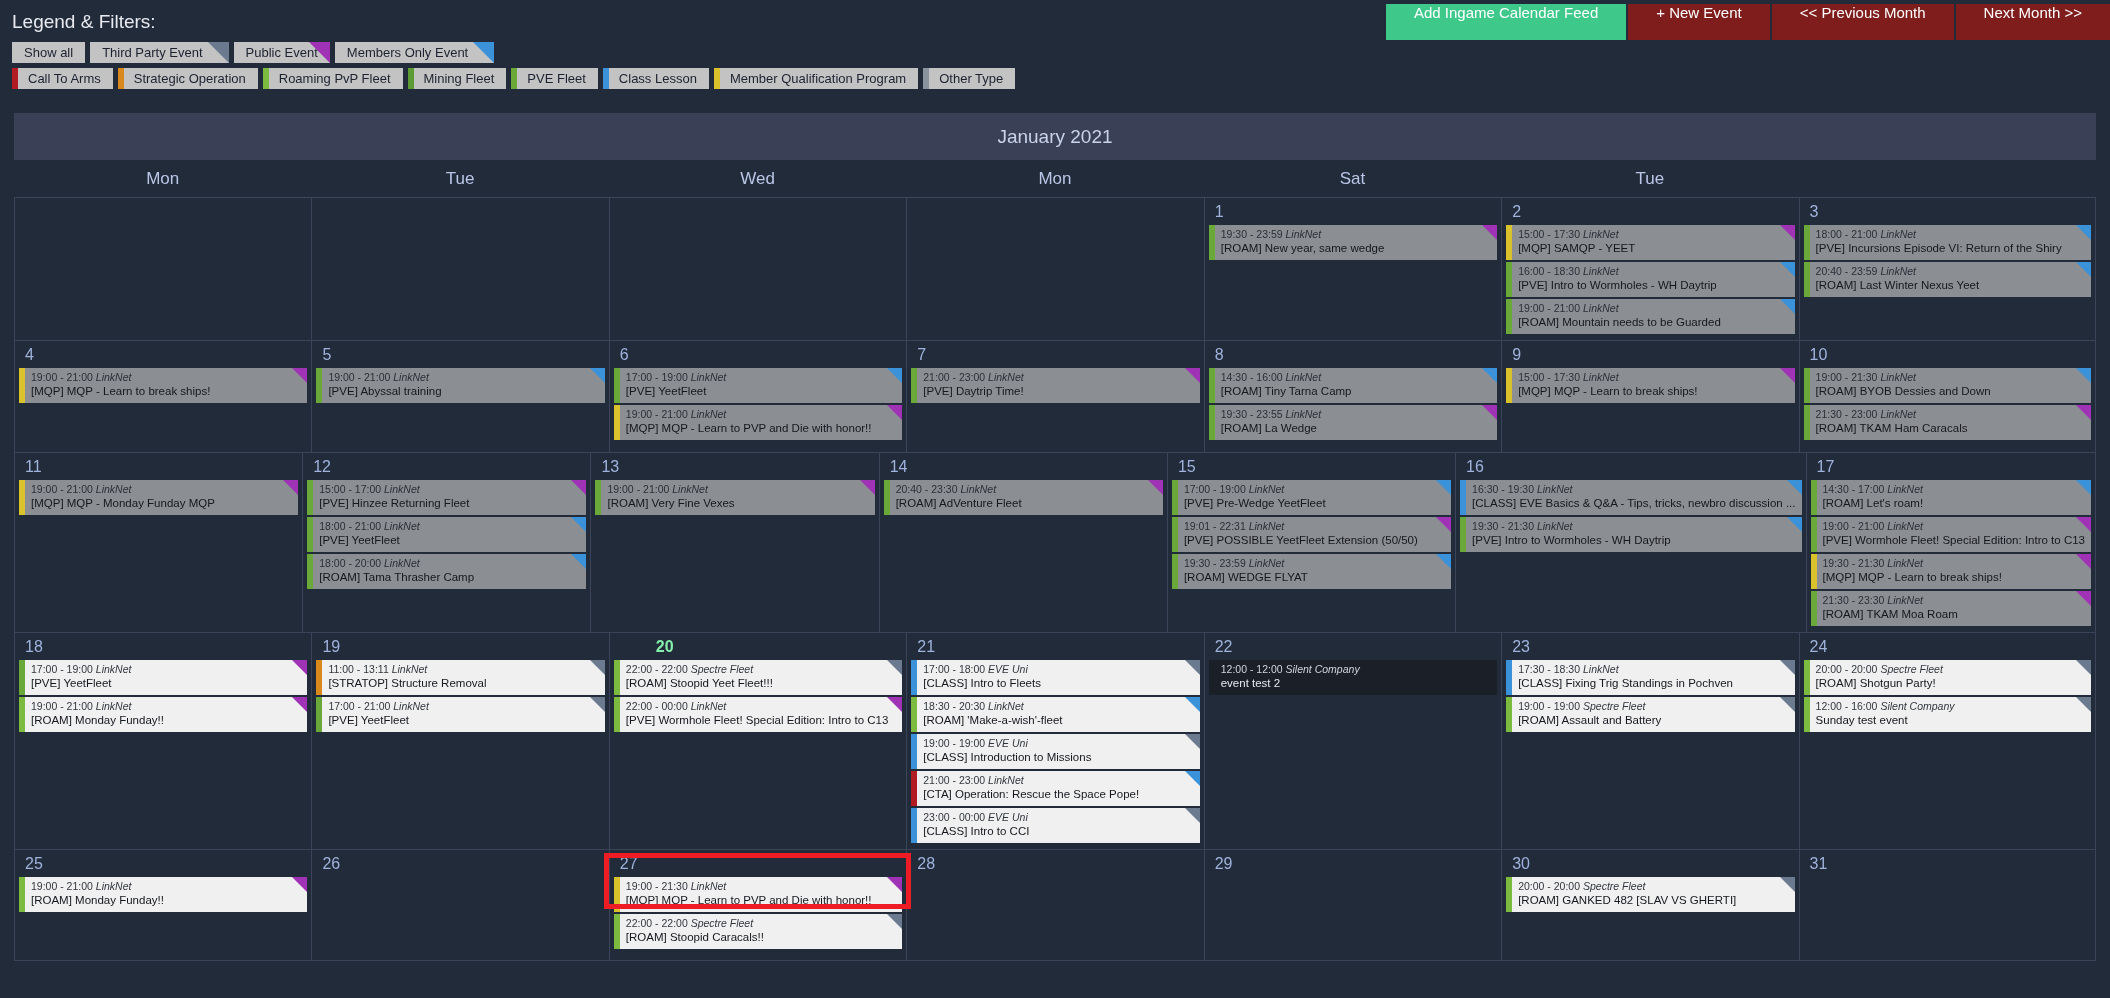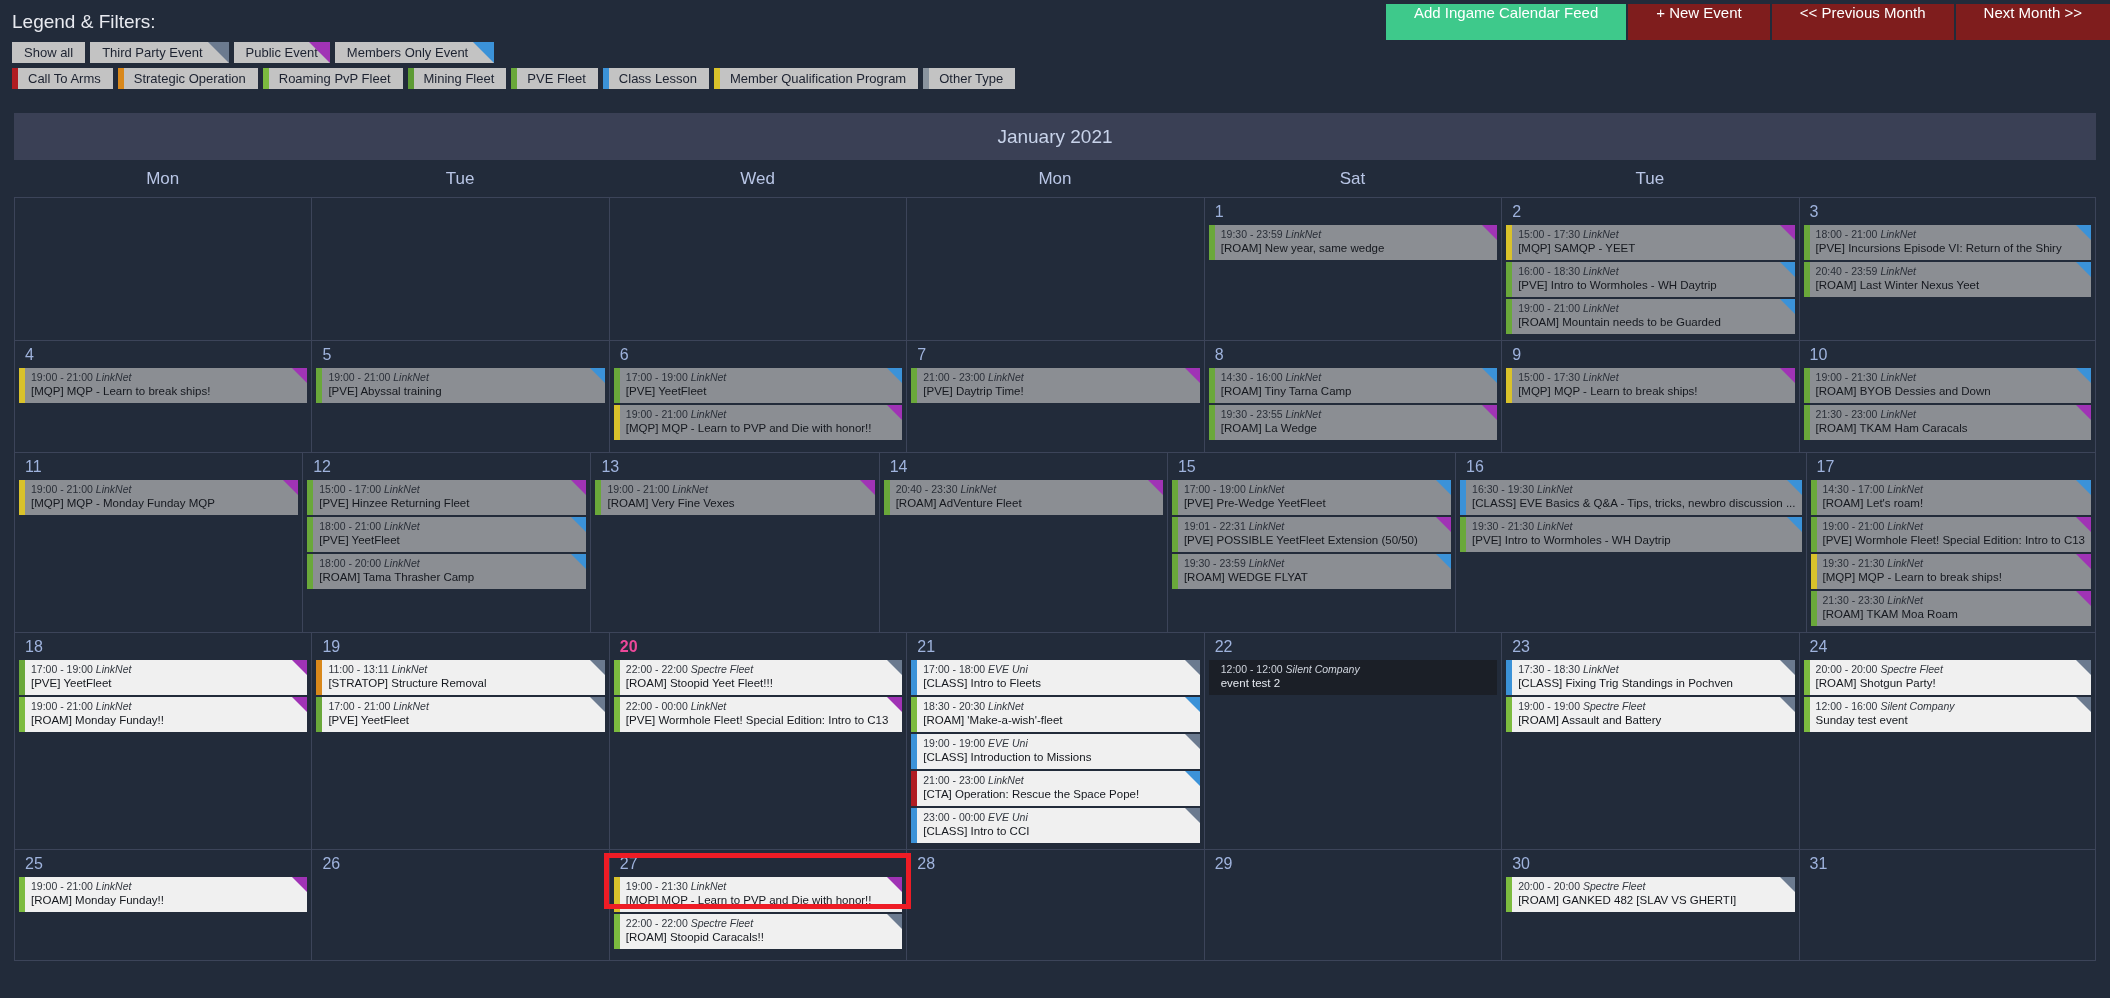--- a/index.html
+++ b/index.html
@@ -50,21 +50,21 @@
   .weeks { border-top: 1px solid #3b4considering; }
   .week-row { display: grid; grid-template-columns: repeat(7, 1fr); }
   .day-cell {
     border: 1px solid #3c4459; border-right: 0; border-bottom: 0;
     background: #222b3a; padding: 3px 4px 4px 4px; position: relative;
     min-height: 112px;
   }
   .week-row .day-cell:last-child { border-right: 1px solid #3c4459; }
   .weeks .week-row:last-child .day-cell { border-bottom: 1px solid #3c4459; }
   .day-num { color: #9fb3dd; font-size: 16px; line-height: 20px; padding: 1px 0 3px 6px; }
-  .day-num.today { color: #ec4899; font-weight: bold; }
+  .day-num.today { color: #86efac; font-weight: bold; margin-left: 36px; }
 
   .event {
     position: relative; margin: 0 0 2px 0; overflow: hidden;
     background: #8b8e93; cursor: pointer; padding: 3px 6px 4px 12px;
   }
   .event.future { background: #f0f0f0; }
   .event.dark { background: #1b1f27; }
   .ev-bar { position: absolute; left: 0; top: 0; bottom: 0; width: 6px; }
   .ev-corner { position: absolute; right: 0; top: 0; width: 0; height: 0; }
   .ev-time { font-size: 10.5px; color: #2a2f38; line-height: 13px; white-space: nowrap;

